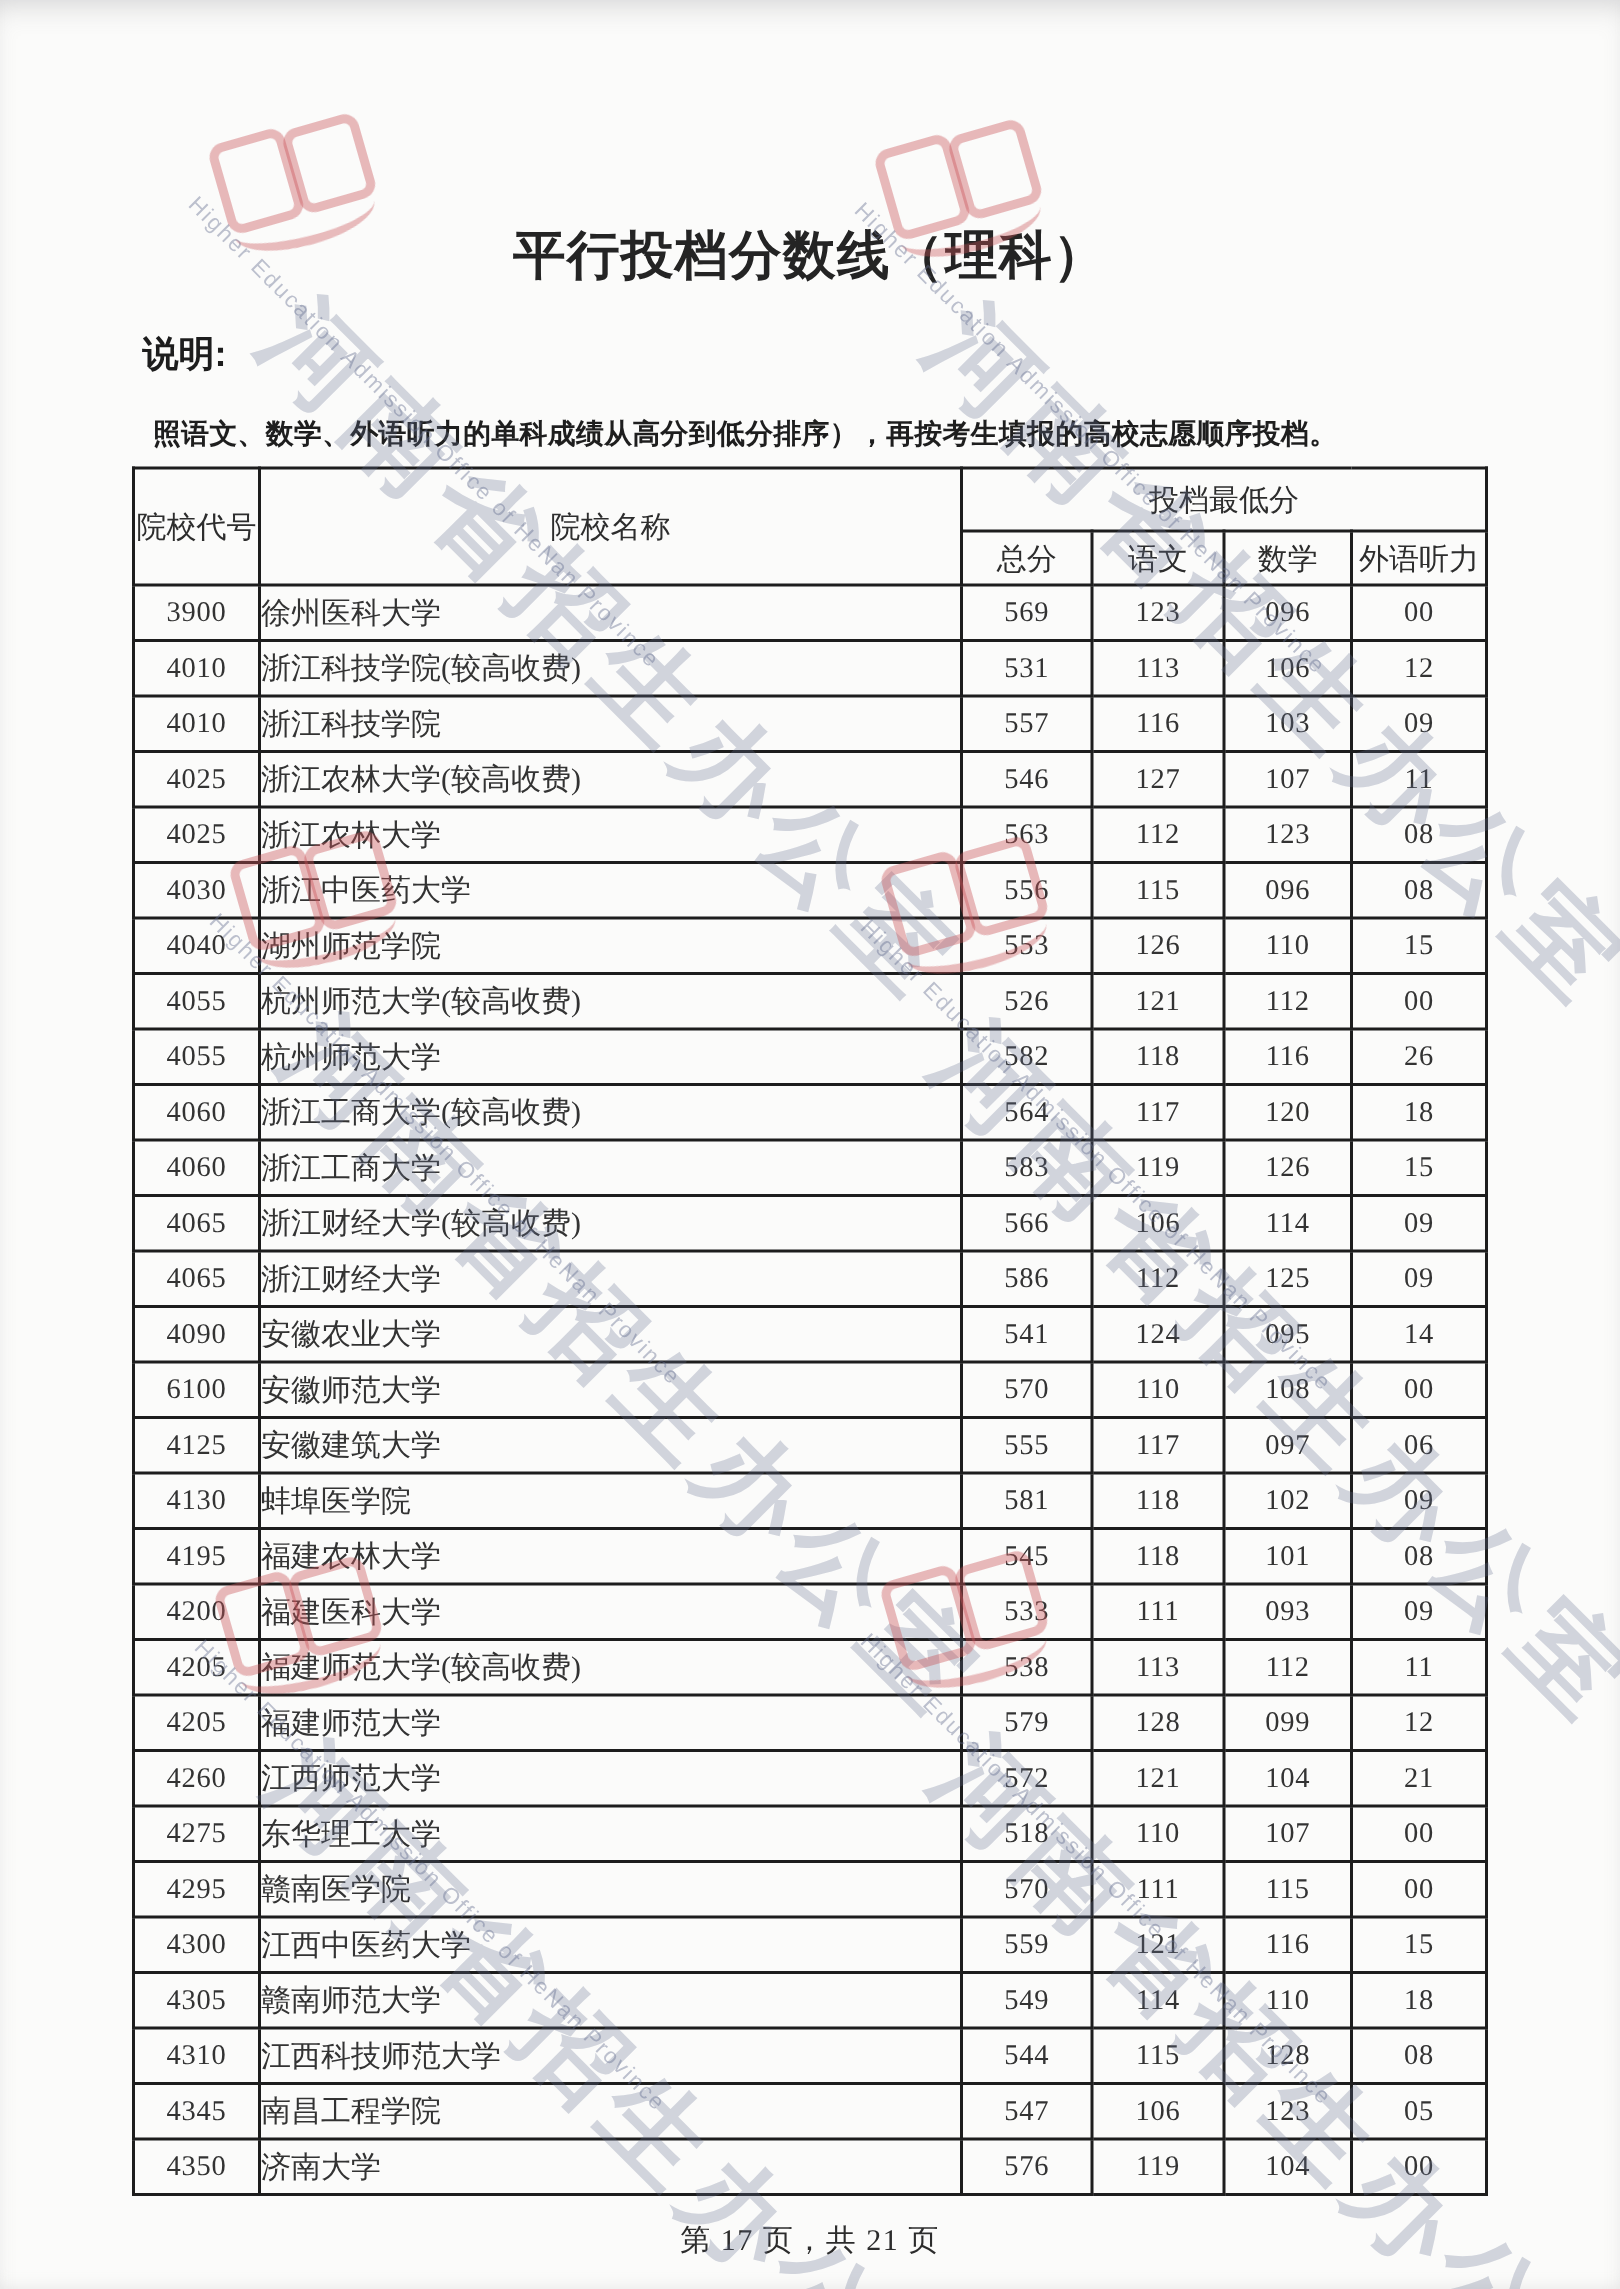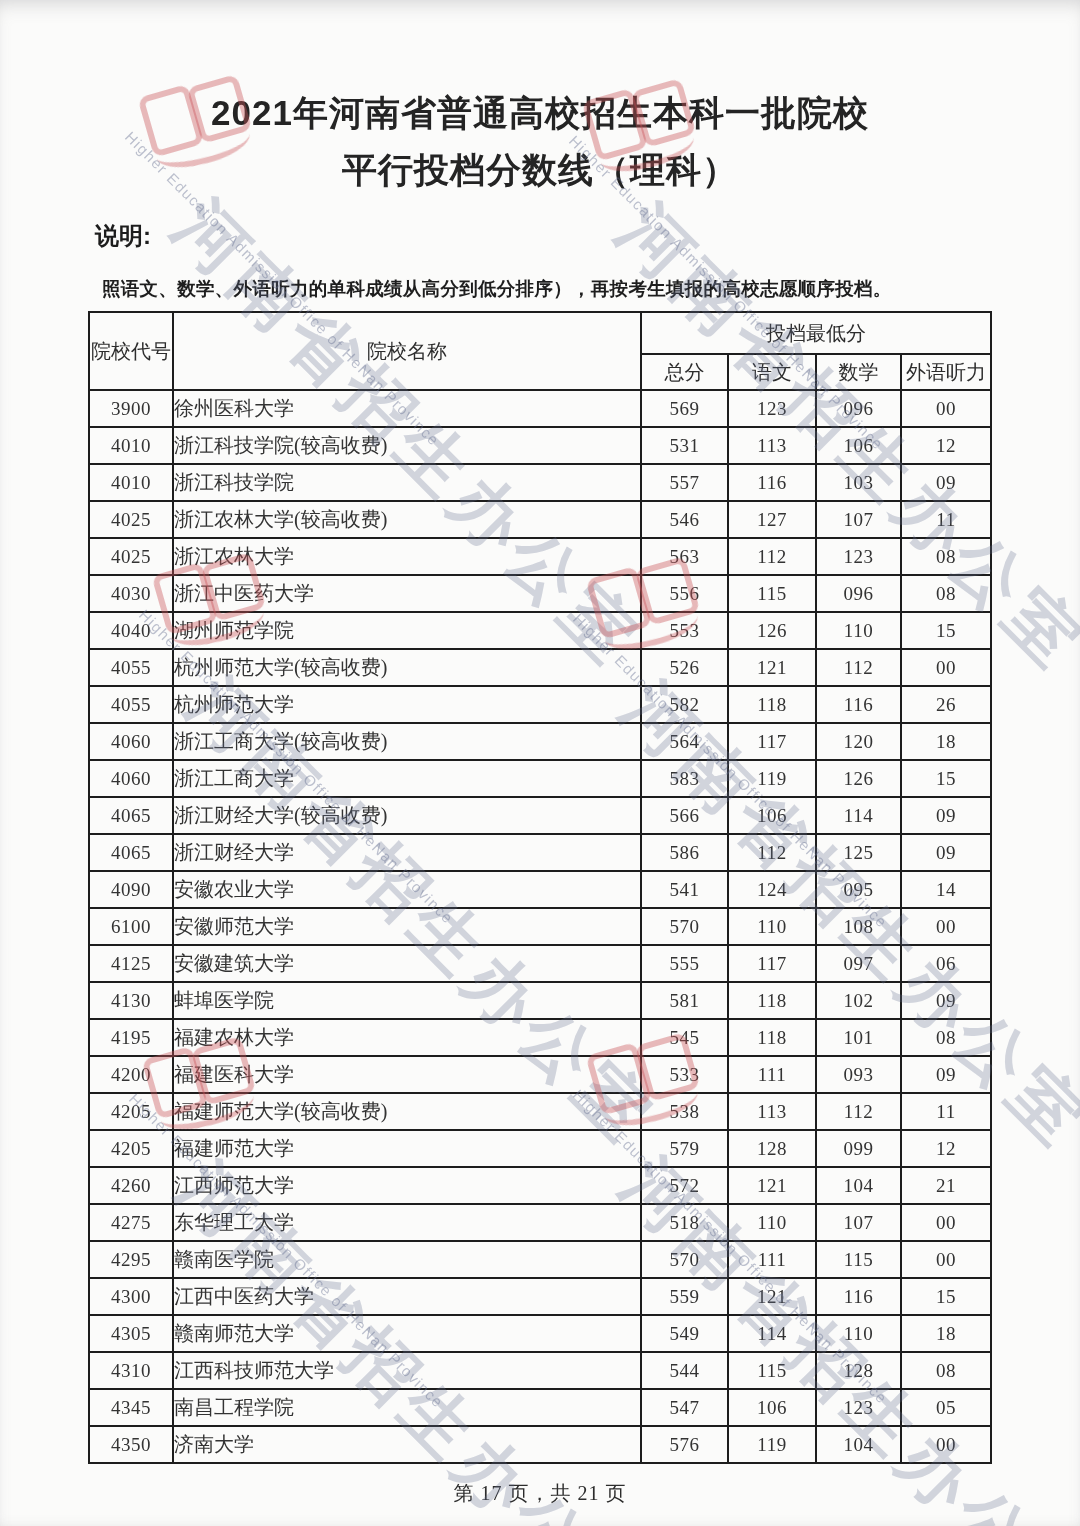--- a/index.html
+++ b/index.html
@@ -155,21 +155,20 @@
         <div class="wm-stamp">
           <span class="box b1"></span>
           <span class="box b2"></span>
           <span class="swoosh"></span>
         </div>
         <div class="wm-en">Higher Education Admission Office of HeNan Province</div>
         <div class="wm-cn">河南省招生办公室</div>
       </div>
     </div>
 
-  <div class="title-line title-1">2021年河南省普通高校招生本科一批院校</div>
   <div class="title-line title-2">平行投档分数线（理科）</div>
 
   <div class="note-label">说明:</div>
   <div class="note-line note-line-2">照语文、数学、外语听力的单科成绩从高分到低分排序），再按考生填报的高校志愿顺序投档。</div>
 
   <table class="scores">
     <colgroup>
       <col style="width:84px">
         <col style="width:468px">
         <col style="width:87px">

